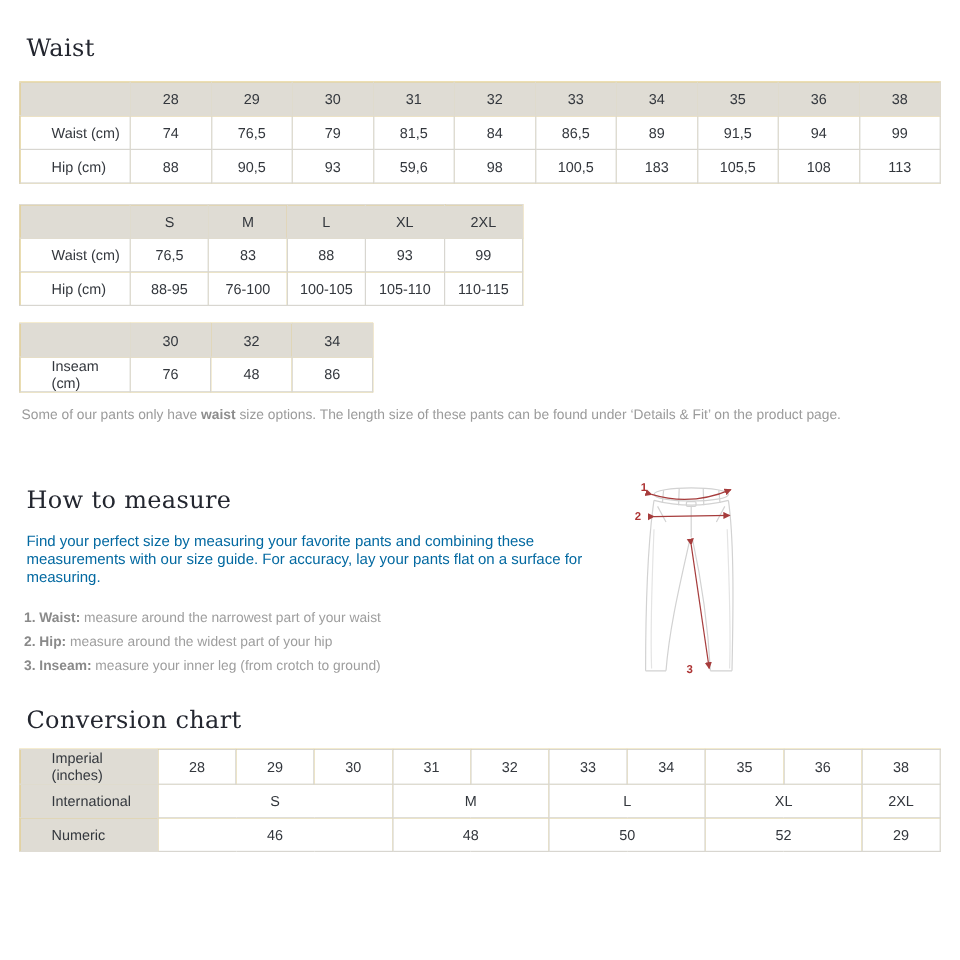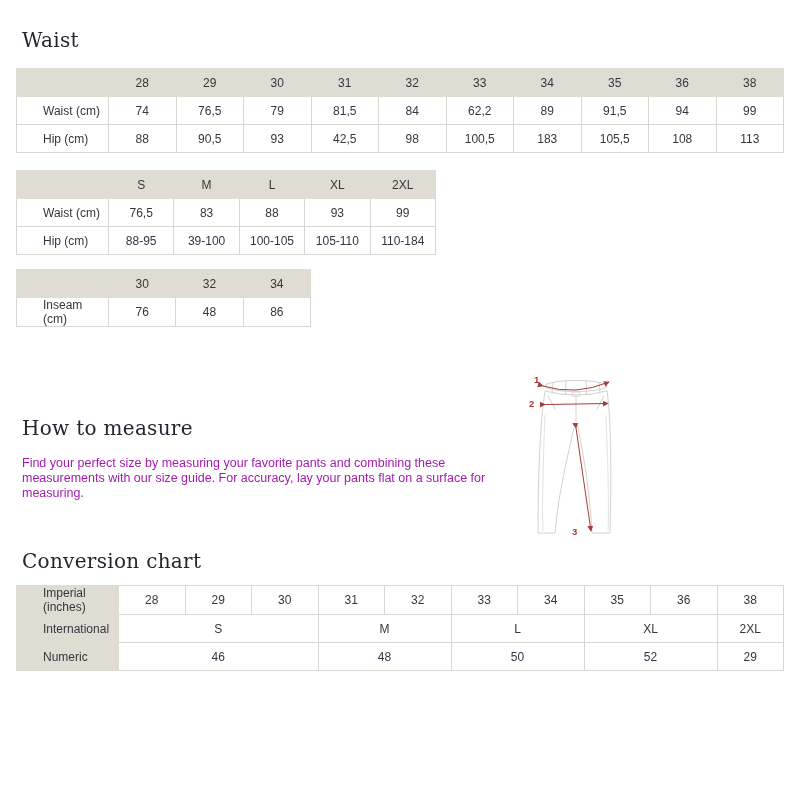--- a/index.html
+++ b/index.html
@@ -17,21 +17,21 @@
     font-weight: 500;
     font-size: 20px;
     line-height: 24px;
     color: #23262f;
     letter-spacing: 0.3px;
     margin: 0 0 0 6px;
   }
   #waist-title   { margin-top: 28px; }
   #length-title  { margin-top: 40px; }
   #measure-title { margin-top: 0; }
-  #conversion-title { margin-top: 0; }
+  #conversion-title { margin-top: 12px; }
 
   table {
     border-collapse: collapse;
     table-layout: fixed;
     background: #eab308;
   }
   th, td {
     height: 28px;
     padding: 0;
     font-size: 12px;
@@ -54,42 +54,42 @@
     text-align: left;
     padding-left: 26px;
   }
   .label-col { width: 92px; }
 
   #waist-inches-table { width: 768px; margin-top: 16px; }
   #waist-alpha-table  { width: 420px; margin-top: 17px; }
   #length-table       { width: 295px; margin-top: 14px; }
 
   #conversion-table { width: 768px; margin-top: 12px; }
-  #conversion-table .label-col { width: 102px; margin-left: 23px; }
+  #conversion-table .label-col { width: 115px; margin-left: 23px; }
   #conversion-table tbody th.row-label {
     background: #dfdcd4;
     border: 1px solid #dfdcd4;
   }
 
   .note {
     margin: 12px 0 0 2px;
     font-size: 11.5px;
     line-height: 14px;
     color: #9b9b9b;
   }
   .note b { font-weight: bold; color: #8d8d8d; }
 
   .measure { display: flex; align-items: center; margin-top: 40px; }
   .measure-text { width: 505px; }
   .intro {
     margin: 16px 0 0 6px;
     width: 482px;
     font-size: 12.5px;
     line-height: 15px;
-    color: #a21caf;
+    color: #0369a1;
   }
   ol.steps { list-style: none; margin: 16px 0 0 4px; padding: 0; }
   ol.steps li {
     font-size: 11.5px;
     line-height: 20px;
     color: #9e9e9e;
   }
   ol.steps li b { color: #8a8a8a; }
 
   .diagram { margin-left: 7px; margin-top: -2px; }
@@ -118,32 +118,32 @@
           </tr>
         </thead>
         <tbody>
           <tr>
             <th class="row-label label-col">Waist (cm)</th>
             <td>74</td>
             <td>76,5</td>
             <td>79</td>
             <td>81,5</td>
             <td>84</td>
-            <td>62,2</td>
+            <td>86,5</td>
             <td>89</td>
             <td>91,5</td>
             <td>94</td>
             <td>99</td>
           </tr>
           <tr>
             <th class="row-label label-col">Hip (cm)</th>
             <td>88</td>
             <td>90,5</td>
             <td>93</td>
-            <td>42,5</td>
+            <td>59,6</td>
             <td>98</td>
             <td>100,5</td>
             <td>183</td>
             <td>105,5</td>
             <td>108</td>
             <td>113</td>
           </tr>
         </tbody>
       </table>
     <table id="waist-alpha-table">
@@ -162,24 +162,24 @@
             <th class="row-label label-col">Waist (cm)</th>
             <td>76,5</td>
             <td>83</td>
             <td>88</td>
             <td>93</td>
             <td>99</td>
           </tr>
           <tr>
             <th class="row-label label-col">Hip (cm)</th>
             <td>88-95</td>
-            <td>39-100</td>
+            <td>76-100</td>
             <td>100-105</td>
             <td>105-110</td>
-            <td>110-184</td>
+            <td>110-115</td>
           </tr>
         </tbody>
       </table>
   </section>
 
   <section>
     <table id="length-table">
         <thead>
           <tr>
             <th class="label-col"></th>
@@ -190,26 +190,32 @@
         </thead>
         <tbody>
           <tr>
             <th class="row-label label-col">Inseam (cm)</th>
             <td>76</td>
             <td>48</td>
             <td>86</td>
           </tr>
         </tbody>
       </table>
+    <p class="note"><span>Some of our pants only have </span><b>waist</b><span> size options. The length size of these pants can be found under ‘Details &amp; Fit’ on the product page.</span></p>
   </section>
 
   <section class="measure">
     <div class="measure-text">
       <h2 class="section-title" id="measure-title">How to measure</h2>
       <p class="intro">Find your perfect size by measuring your favorite pants and combining these measurements with our size guide. For accuracy, lay your pants flat on a surface for measuring.</p>
+      <ol class="steps" id="measure-steps">
+          <li><b>1. Waist:</b> measure around the narrowest part of your waist</li>
+          <li><b>2. Hip:</b> measure around the widest part of your hip</li>
+          <li><b>3. Inseam:</b> measure your inner leg (from crotch to ground)</li>
+        </ol>
     </div>
 
     <div class="diagram">
       <svg width="112" height="180" viewBox="0 0 112 180">
         <defs>
           <marker id="ah" markerWidth="7" markerHeight="7" refX="5.2" refY="3" orient="auto" markerUnits="userSpaceOnUse">
             <path d="M0 0 L6 3 L0 6 z" fill="#a63c3c"></path>
           </marker>
         </defs>
 

